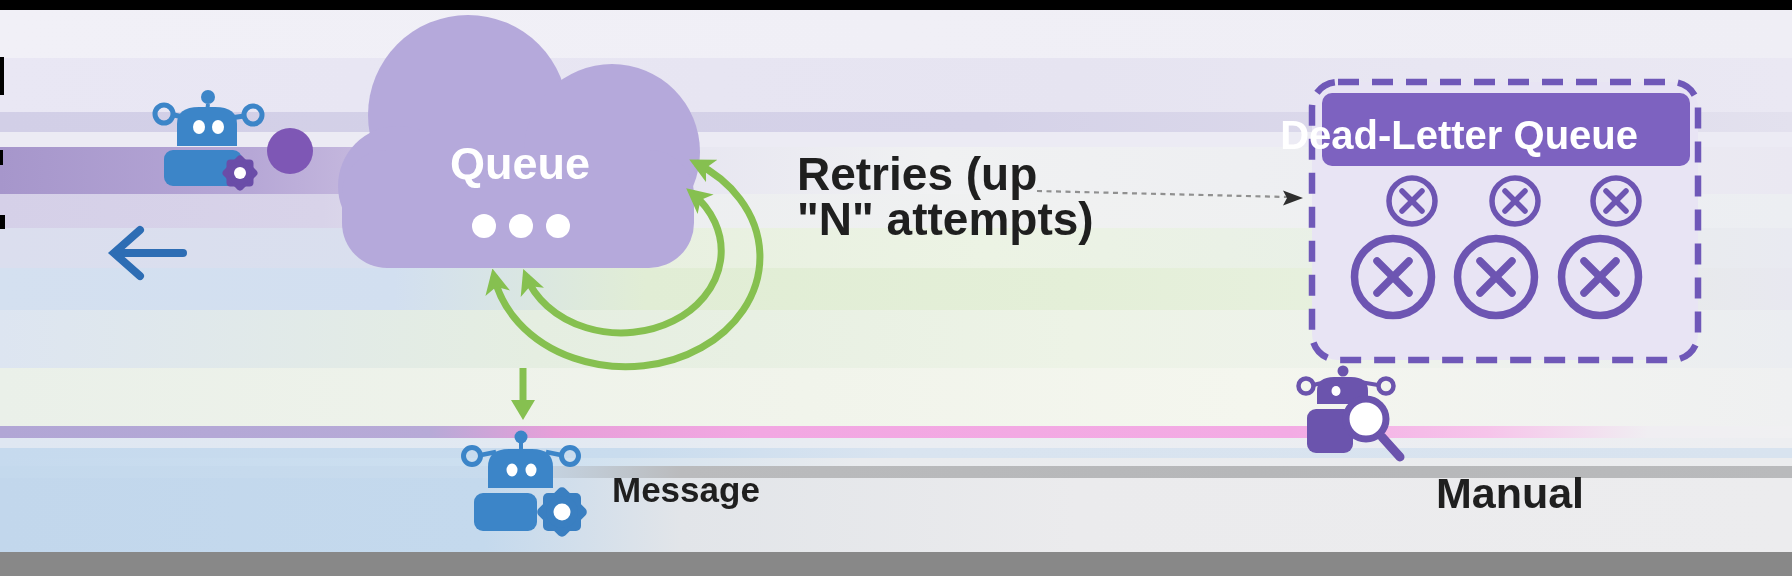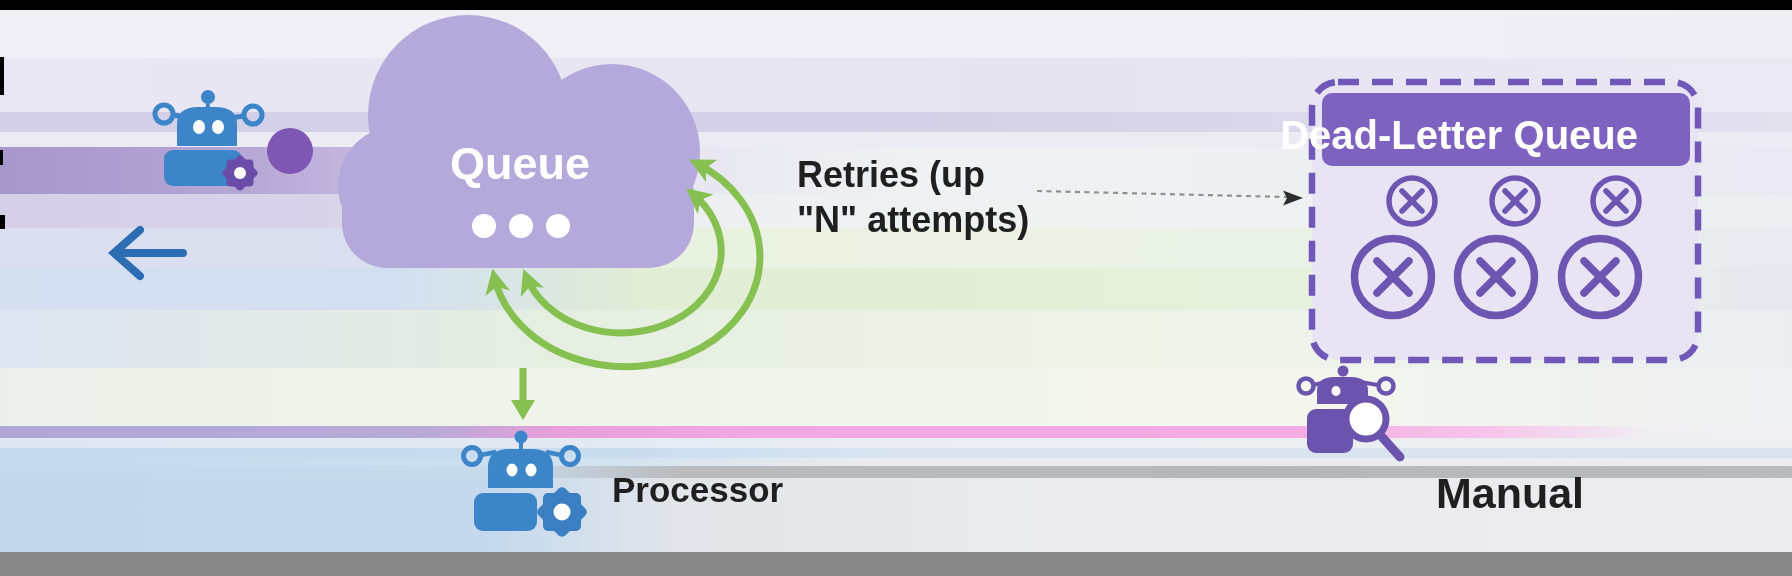--- a/index.html
+++ b/index.html
@@ -157,29 +157,29 @@
 
     <g fill="#000000">
       <rect x="0" y="57" width="4" height="38"></rect>
       <rect x="0" y="150" width="3" height="15"></rect>
       <rect x="0" y="215" width="5" height="14"></rect>
     </g>
   </svg>
 
   <div class="lbl" style="left:440px;top:138px;width:160px;text-align:center;font-size:45px;color:#ffffff;">Queue</div>
 
-  <div class="lbl" style="left:797px;top:152px;font-size:36px;line-height:45px;">
+  <div class="lbl" style="left:797px;top:152px;font-size:46px;line-height:45px;">
     <div>Retries (up</div>
     <div>"N" attempts)</div>
   </div>
 
   <div class="lbl" style="left:1270px;top:113px;width:368px;text-align:right;font-size:40px;color:#ffffff;">Dead-Letter Queue</div>
 
   <div class="lbl" style="left:612px;top:468px;font-size:35px;line-height:44px;">
-    <div>Processor</div>
+    <div>Message</div>
   </div>
 
   <div class="lbl" style="left:1380px;top:474px;width:260px;text-align:center;font-size:43px;line-height:39px;">
     <div>Manual</div>
   </div>
 
   <div class="stripe" style="top:0;height:10px;background:#000;"></div>
   <div class="stripe" style="top:558px;height:18px;background:#000;"></div>
 </div>
 

